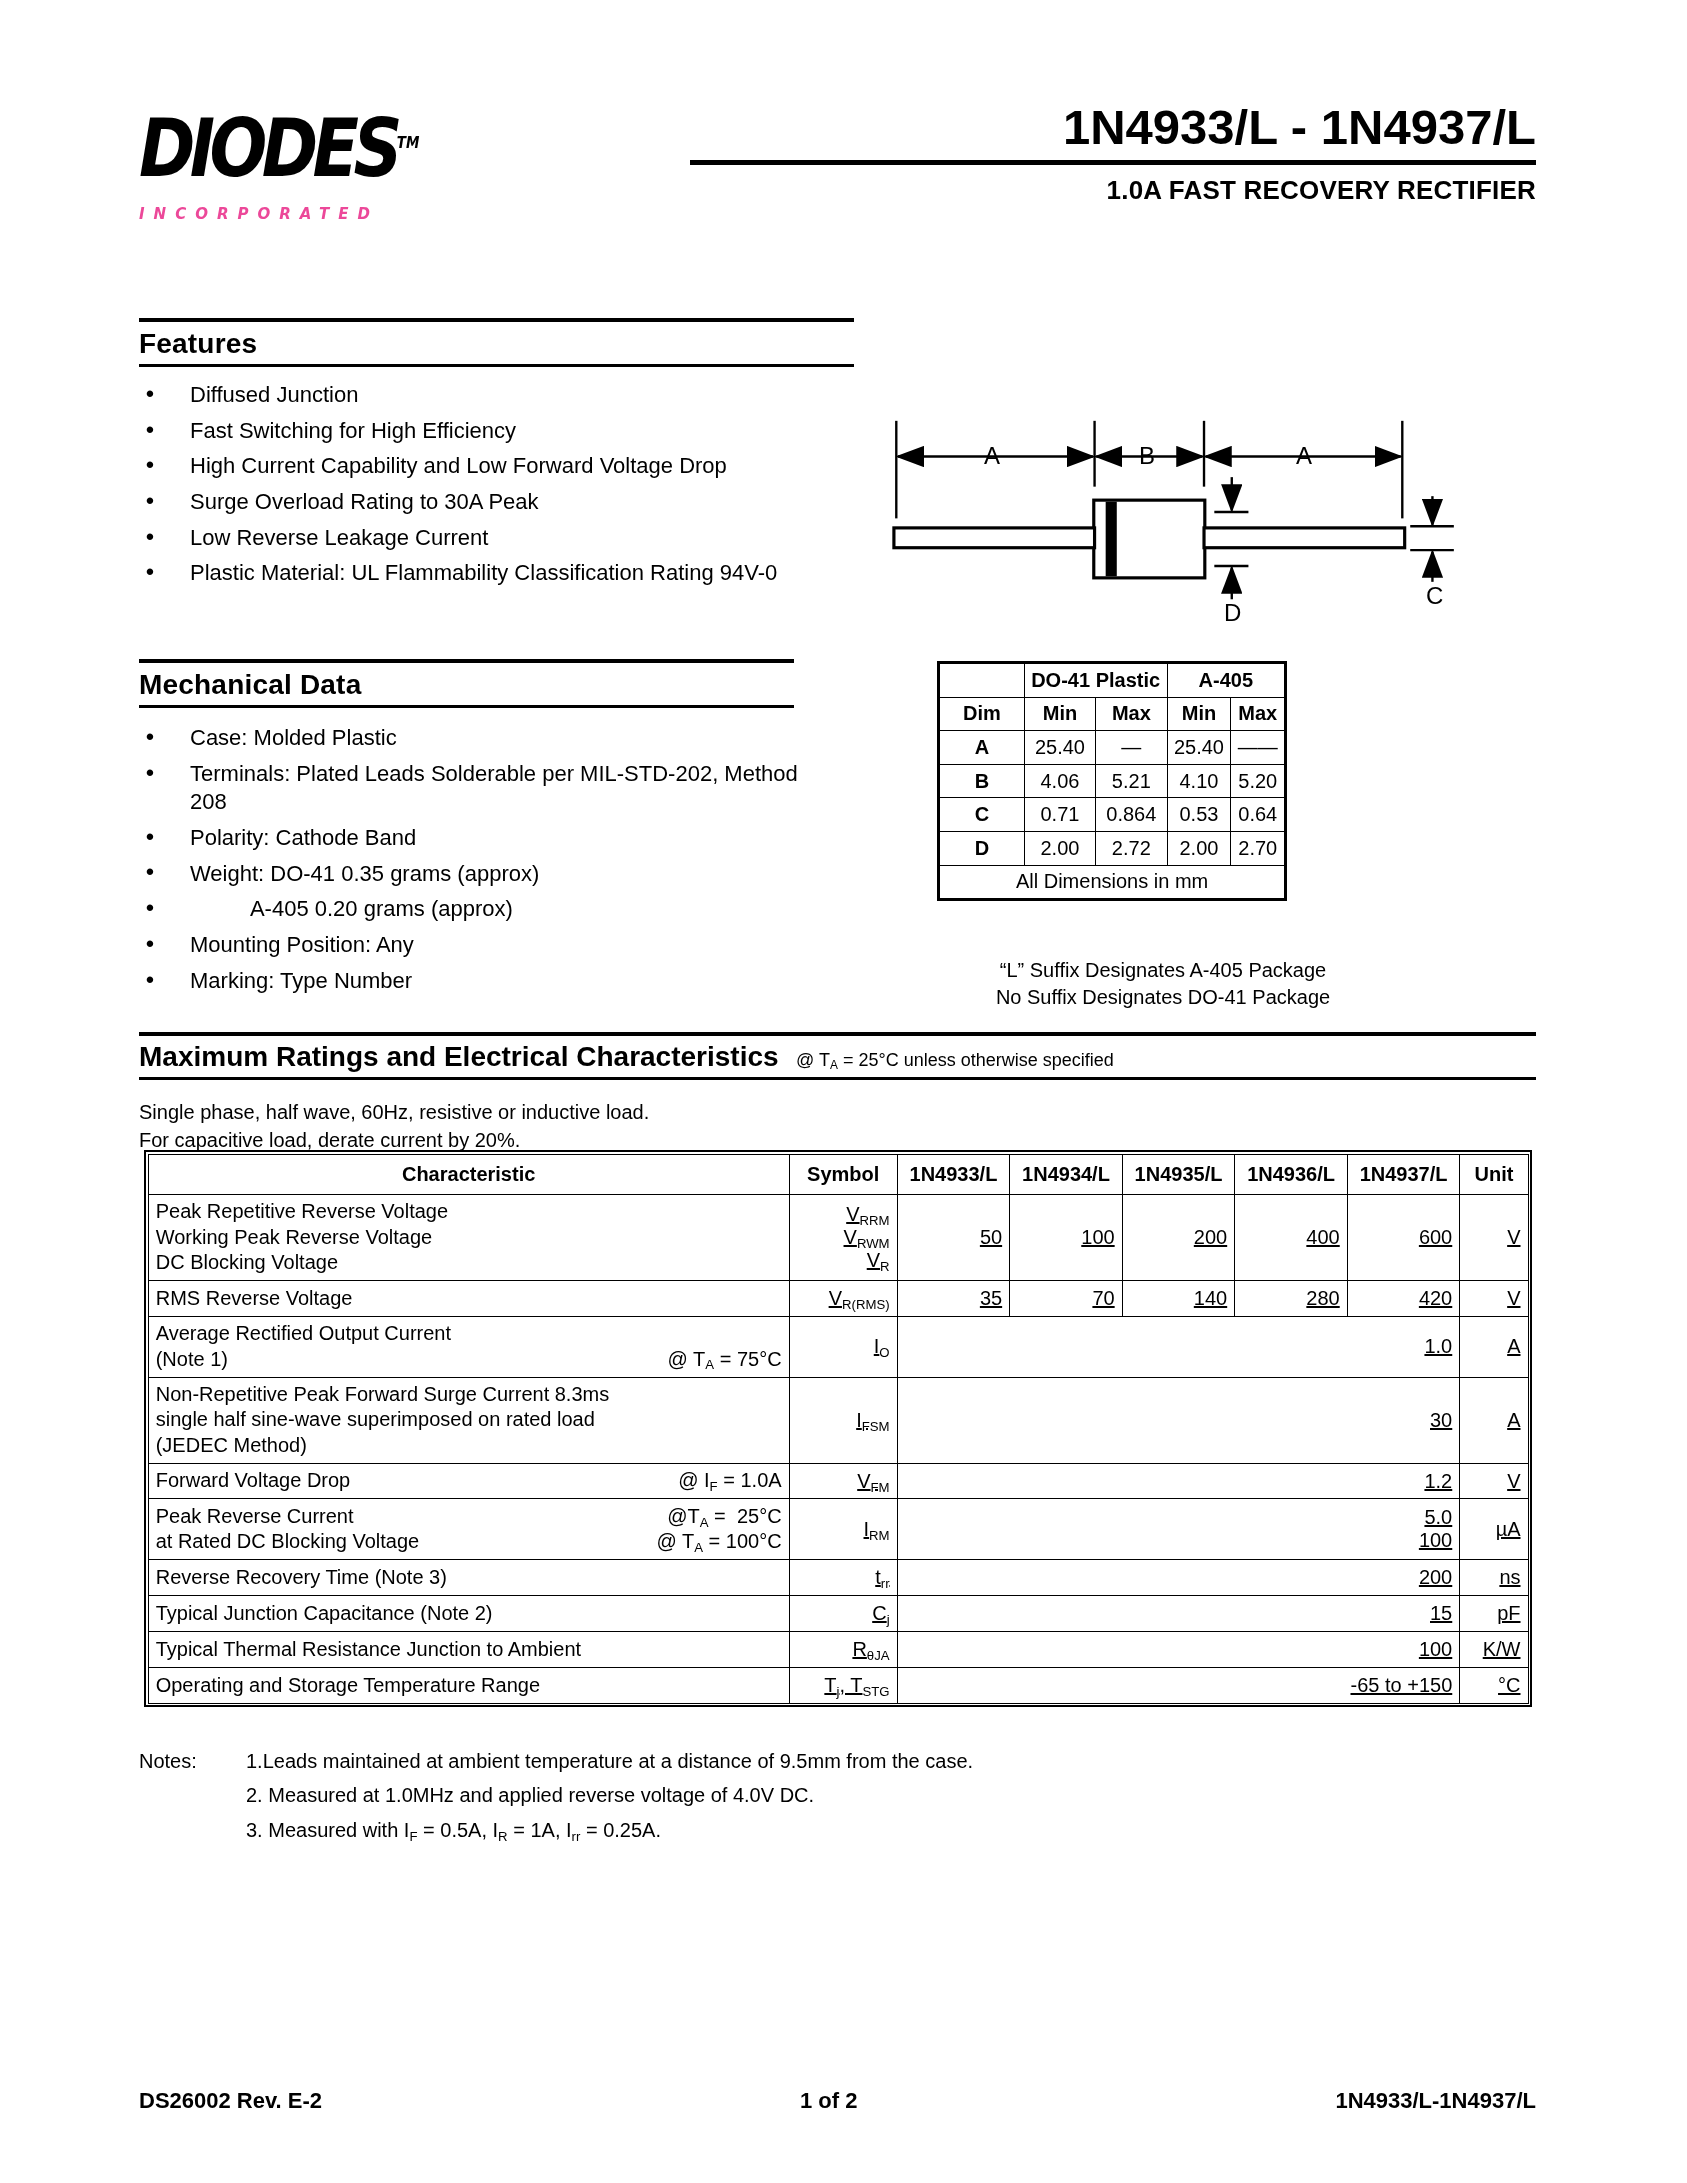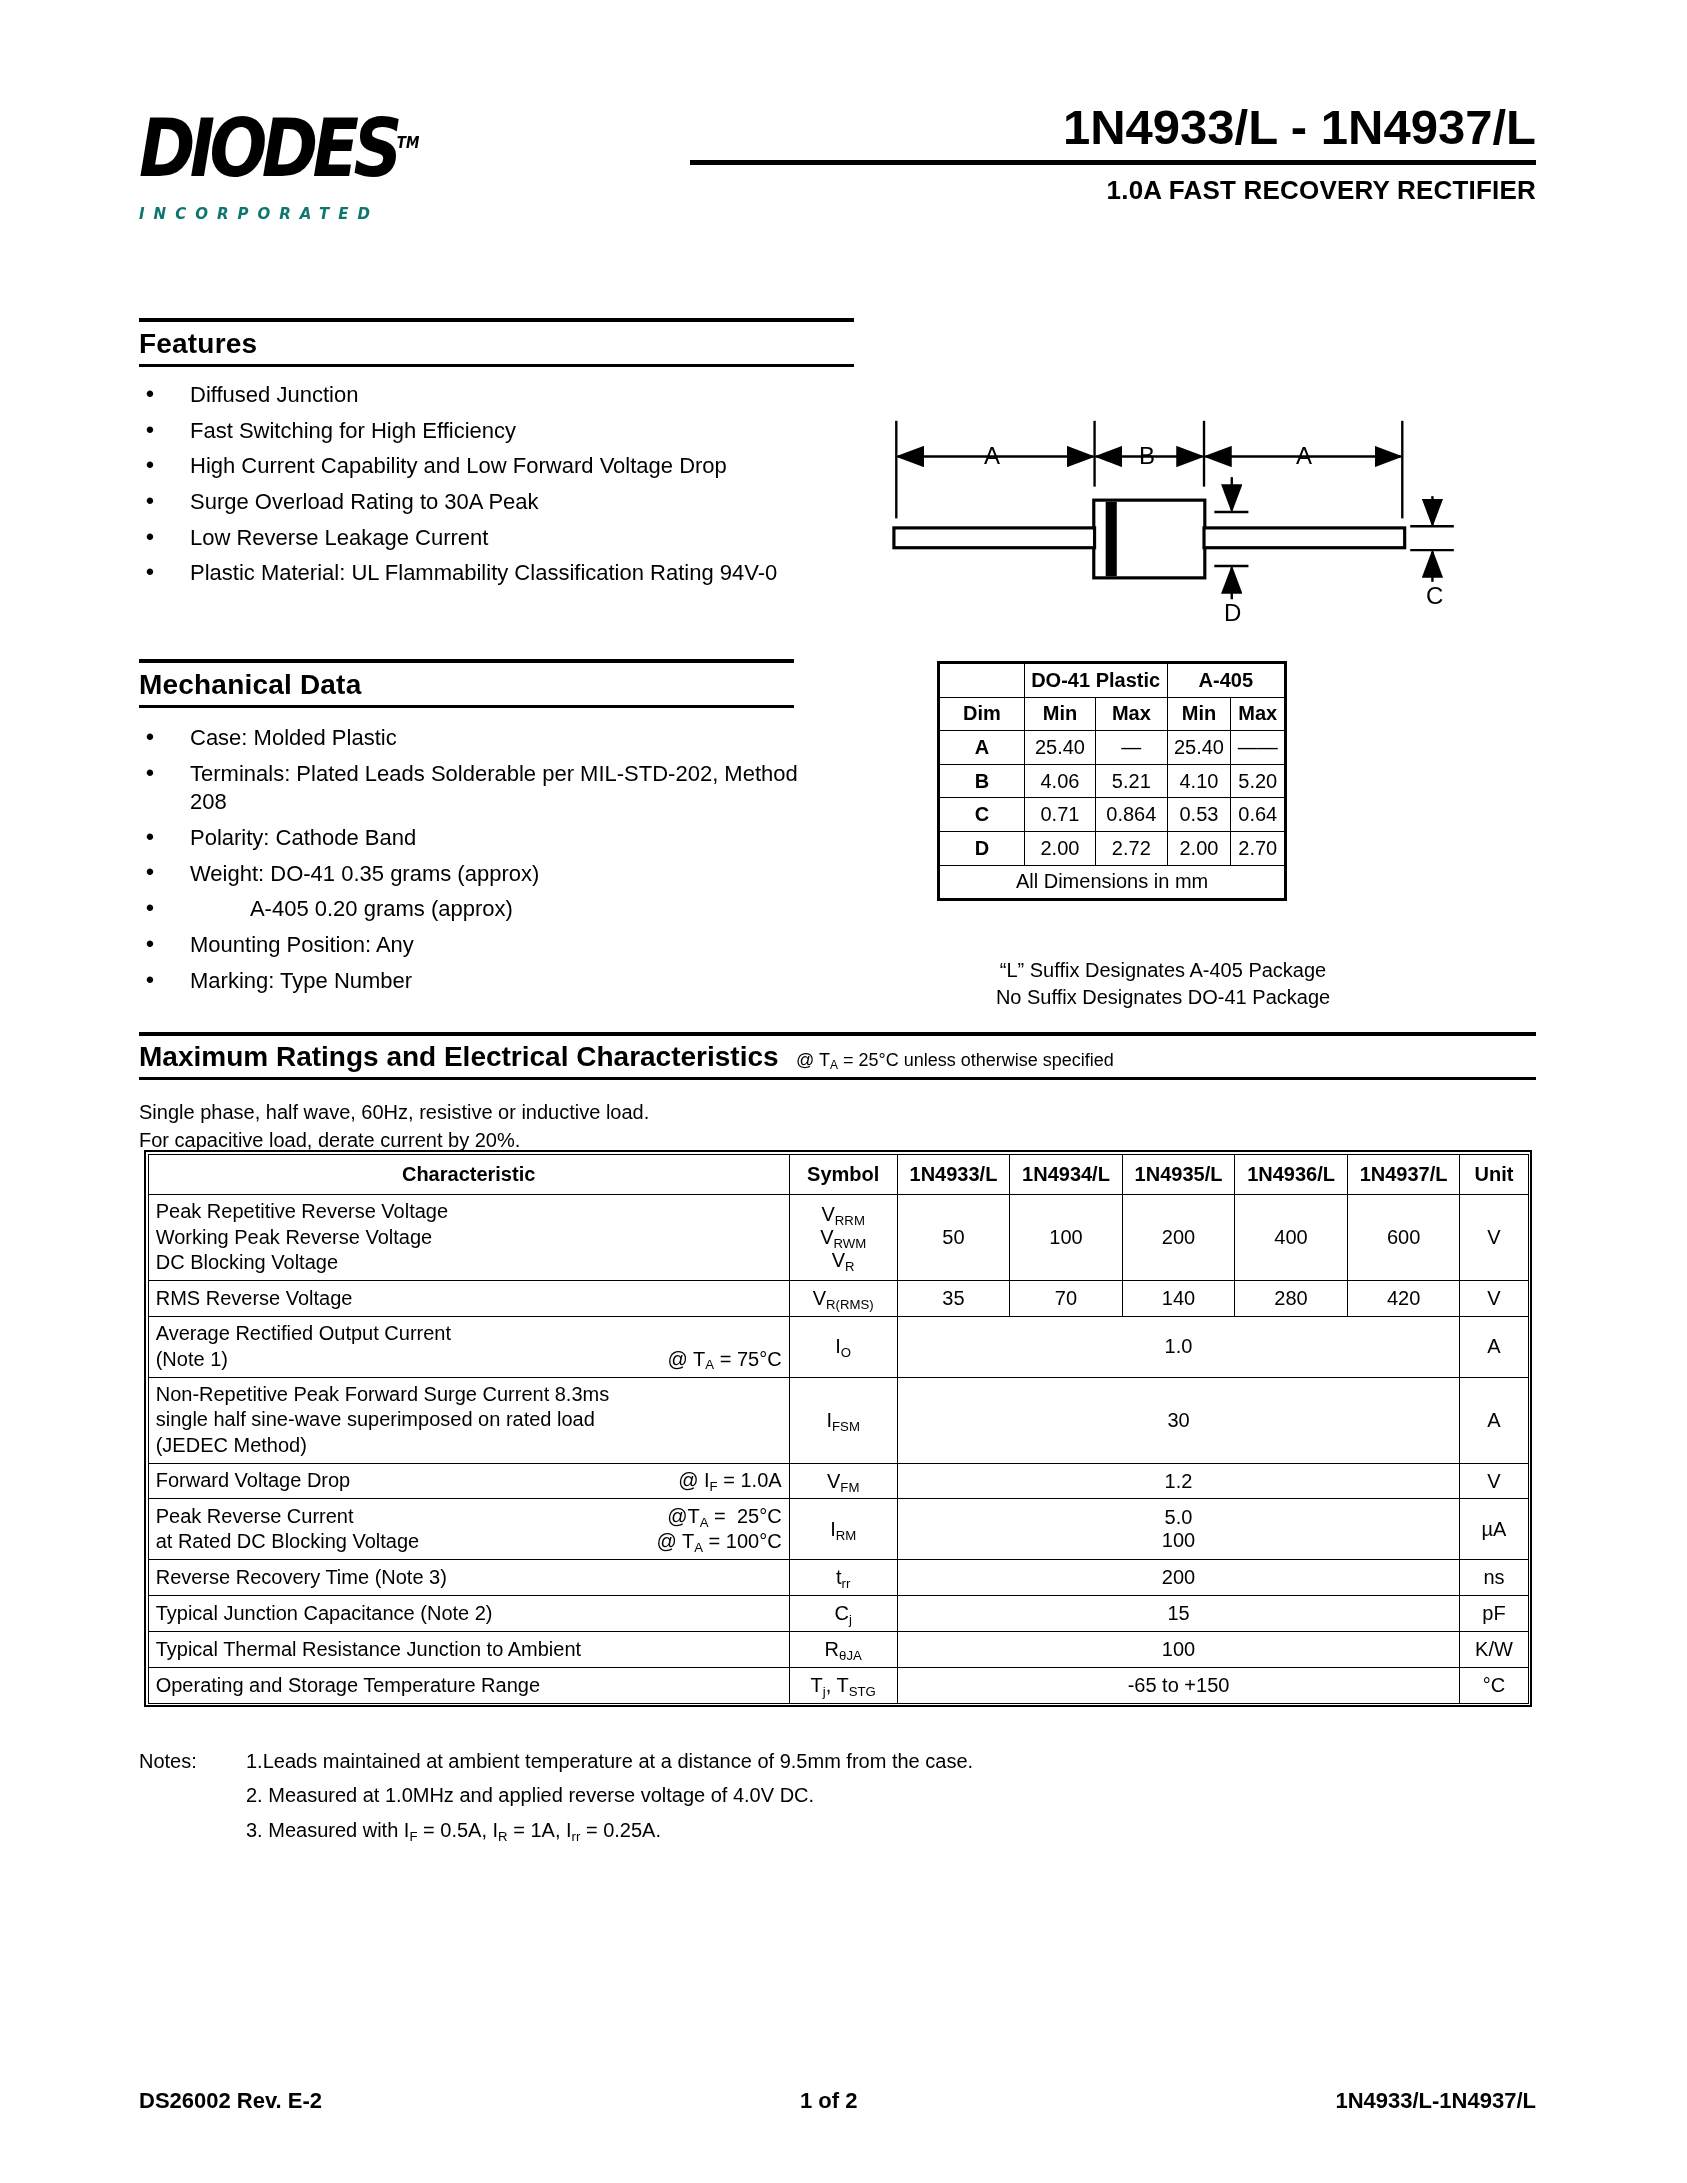--- a/index.html
+++ b/index.html
@@ -52,21 +52,21 @@
     vertical-align: super;
     letter-spacing: 0;
     font-weight: bold;
   }
   .logo-sub {
     font-family: "DejaVu Sans", sans-serif;
     font-weight: bold;
     font-size: 15px;
     letter-spacing: 9px;
     margin-top: 29px;
-    color: #0f766e;
+    color: #ec4899;
   }
   .title-block {
     position: absolute;
     right: 0; top: 0;
     width: 846px;
     text-align: right;
   }
   .part-title {
     font-family: "Liberation Sans", sans-serif;
     font-weight: bold;
@@ -226,21 +226,21 @@
   table.ratings th {
     font-weight: bold;
     text-align: center;
     font-size: 20px;
     padding: 8px 3.2px;
   }
   table.ratings td.ch {
     text-align: left;
     line-height: 1.26;
   }
-  table.ratings td.ctr { text-align: center; }
+  table.ratings td.ctr { text-align: right; text-decoration: underline; }
   .cond {
     float: right;
     text-align: right;
     white-space: nowrap;
   }
   .clear { clear: both; }
   sub { font-size: 0.66em; vertical-align: baseline; position: relative; top: 0.30em; }
 
   
   .notes {

